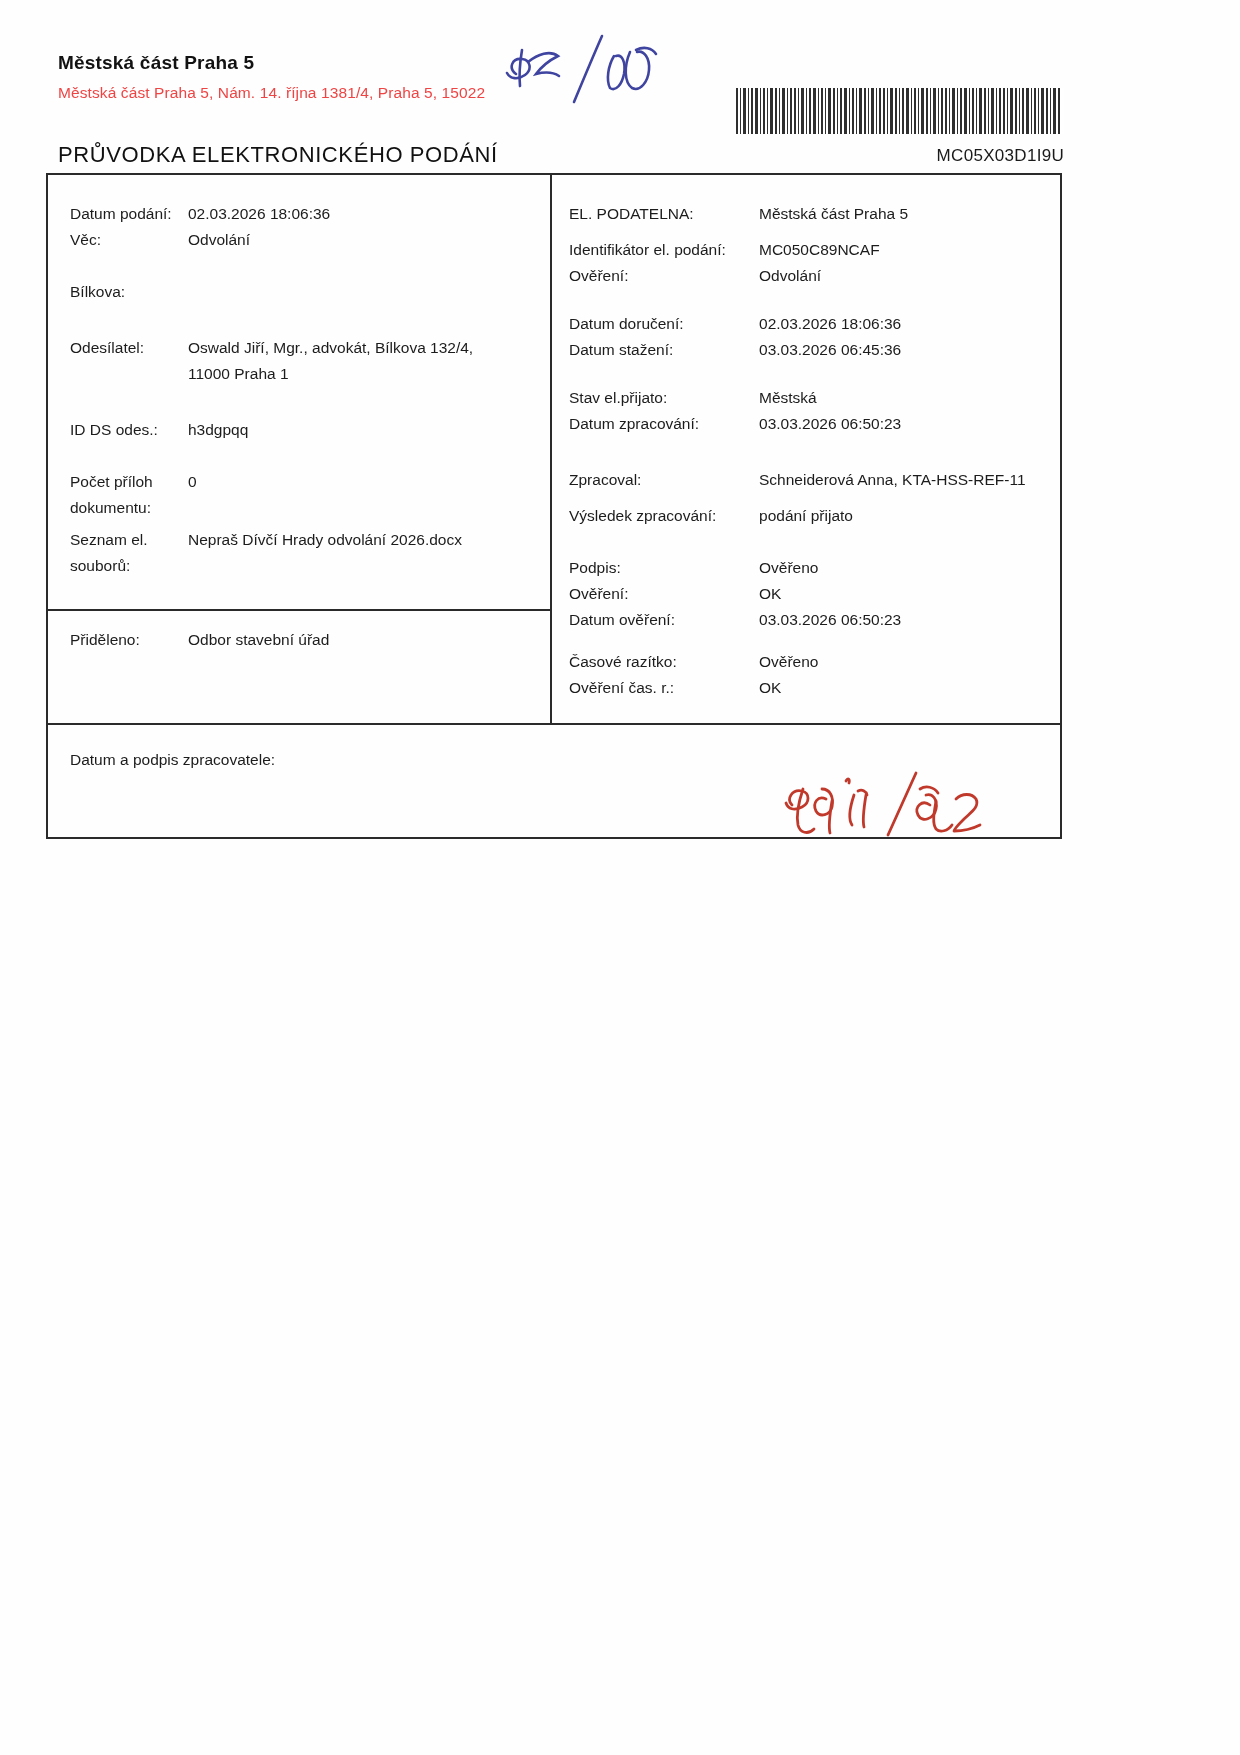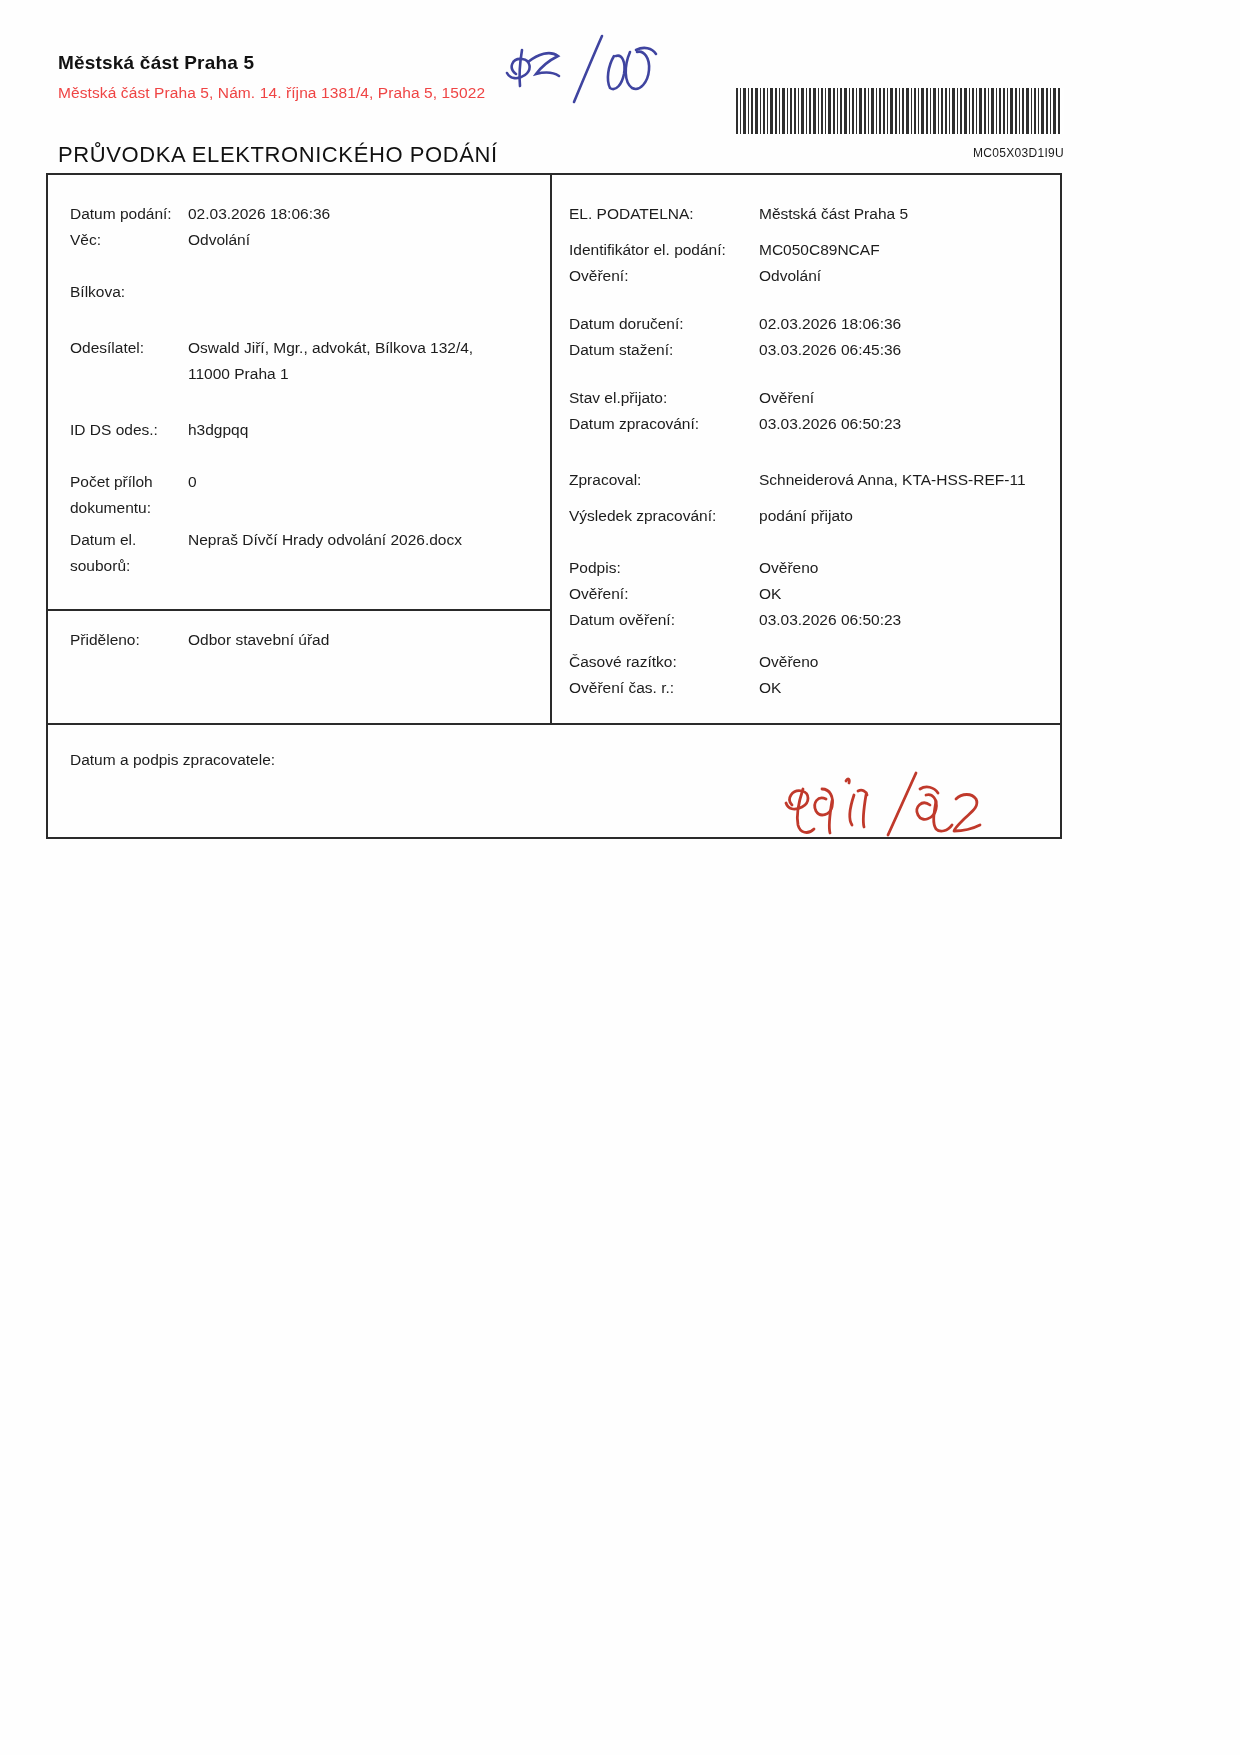--- a/index.html
+++ b/index.html
@@ -69,21 +69,21 @@
     width: 330px;
   }
   .barcode {
     height: 46px;
     width: 330px;
     display: block;
   }
   .barcode-code {
     margin-top: 12px;
     text-align: right;
-    font-size: 12px;
+    font-size: 17px;
     letter-spacing: 0.3px;
     color: #1a1a1a;
   }
 
   
   .table {
     position: absolute;
     left: 46px;
     top: 173px;
     width: 1016px;
@@ -315,21 +315,21 @@
             <div class="v">h3dgpqq</div>
           </div>
           <div class="gap-26"></div>
           <div class="row">
             <div class="k two-line">Počet příloh
 dokumentu:</div>
             <div class="v">0</div>
           </div>
           <div class="gap-6"></div>
           <div class="row">
-            <div class="k two-line">Datum el.
+            <div class="k two-line">Seznam el.
 souborů:</div>
             <div class="v">Nepraš  Dívčí Hrady odvolání 2026.docx</div>
           </div>
           <div class="gap-30"></div>
         </div>
 
         <div class="hrule"></div>
 
         <div class="sec blk">
           <div class="gap-16"></div>
@@ -362,21 +362,21 @@
             <div class="k">Datum doručení:</div>
             <div class="v">02.03.2026 18:06:36</div>
           </div>
           <div class="row">
             <div class="k">Datum stažení:</div>
             <div class="v">03.03.2026 06:45:36</div>
           </div>
           <div class="gap-22"></div>
           <div class="row">
             <div class="k">Stav el.přijato:</div>
-            <div class="v">Ověření</div>
+            <div class="v">Městská</div>
           </div>
           <div class="row">
             <div class="k">Datum zpracování:</div>
             <div class="v">03.03.2026 06:50:23</div>
           </div>
           <div class="gap-30"></div>
           <div class="row">
             <div class="k">Zpracoval:</div>
             <div class="v">Schneiderová Anna, KTA-HSS-REF-11</div>
           </div>

